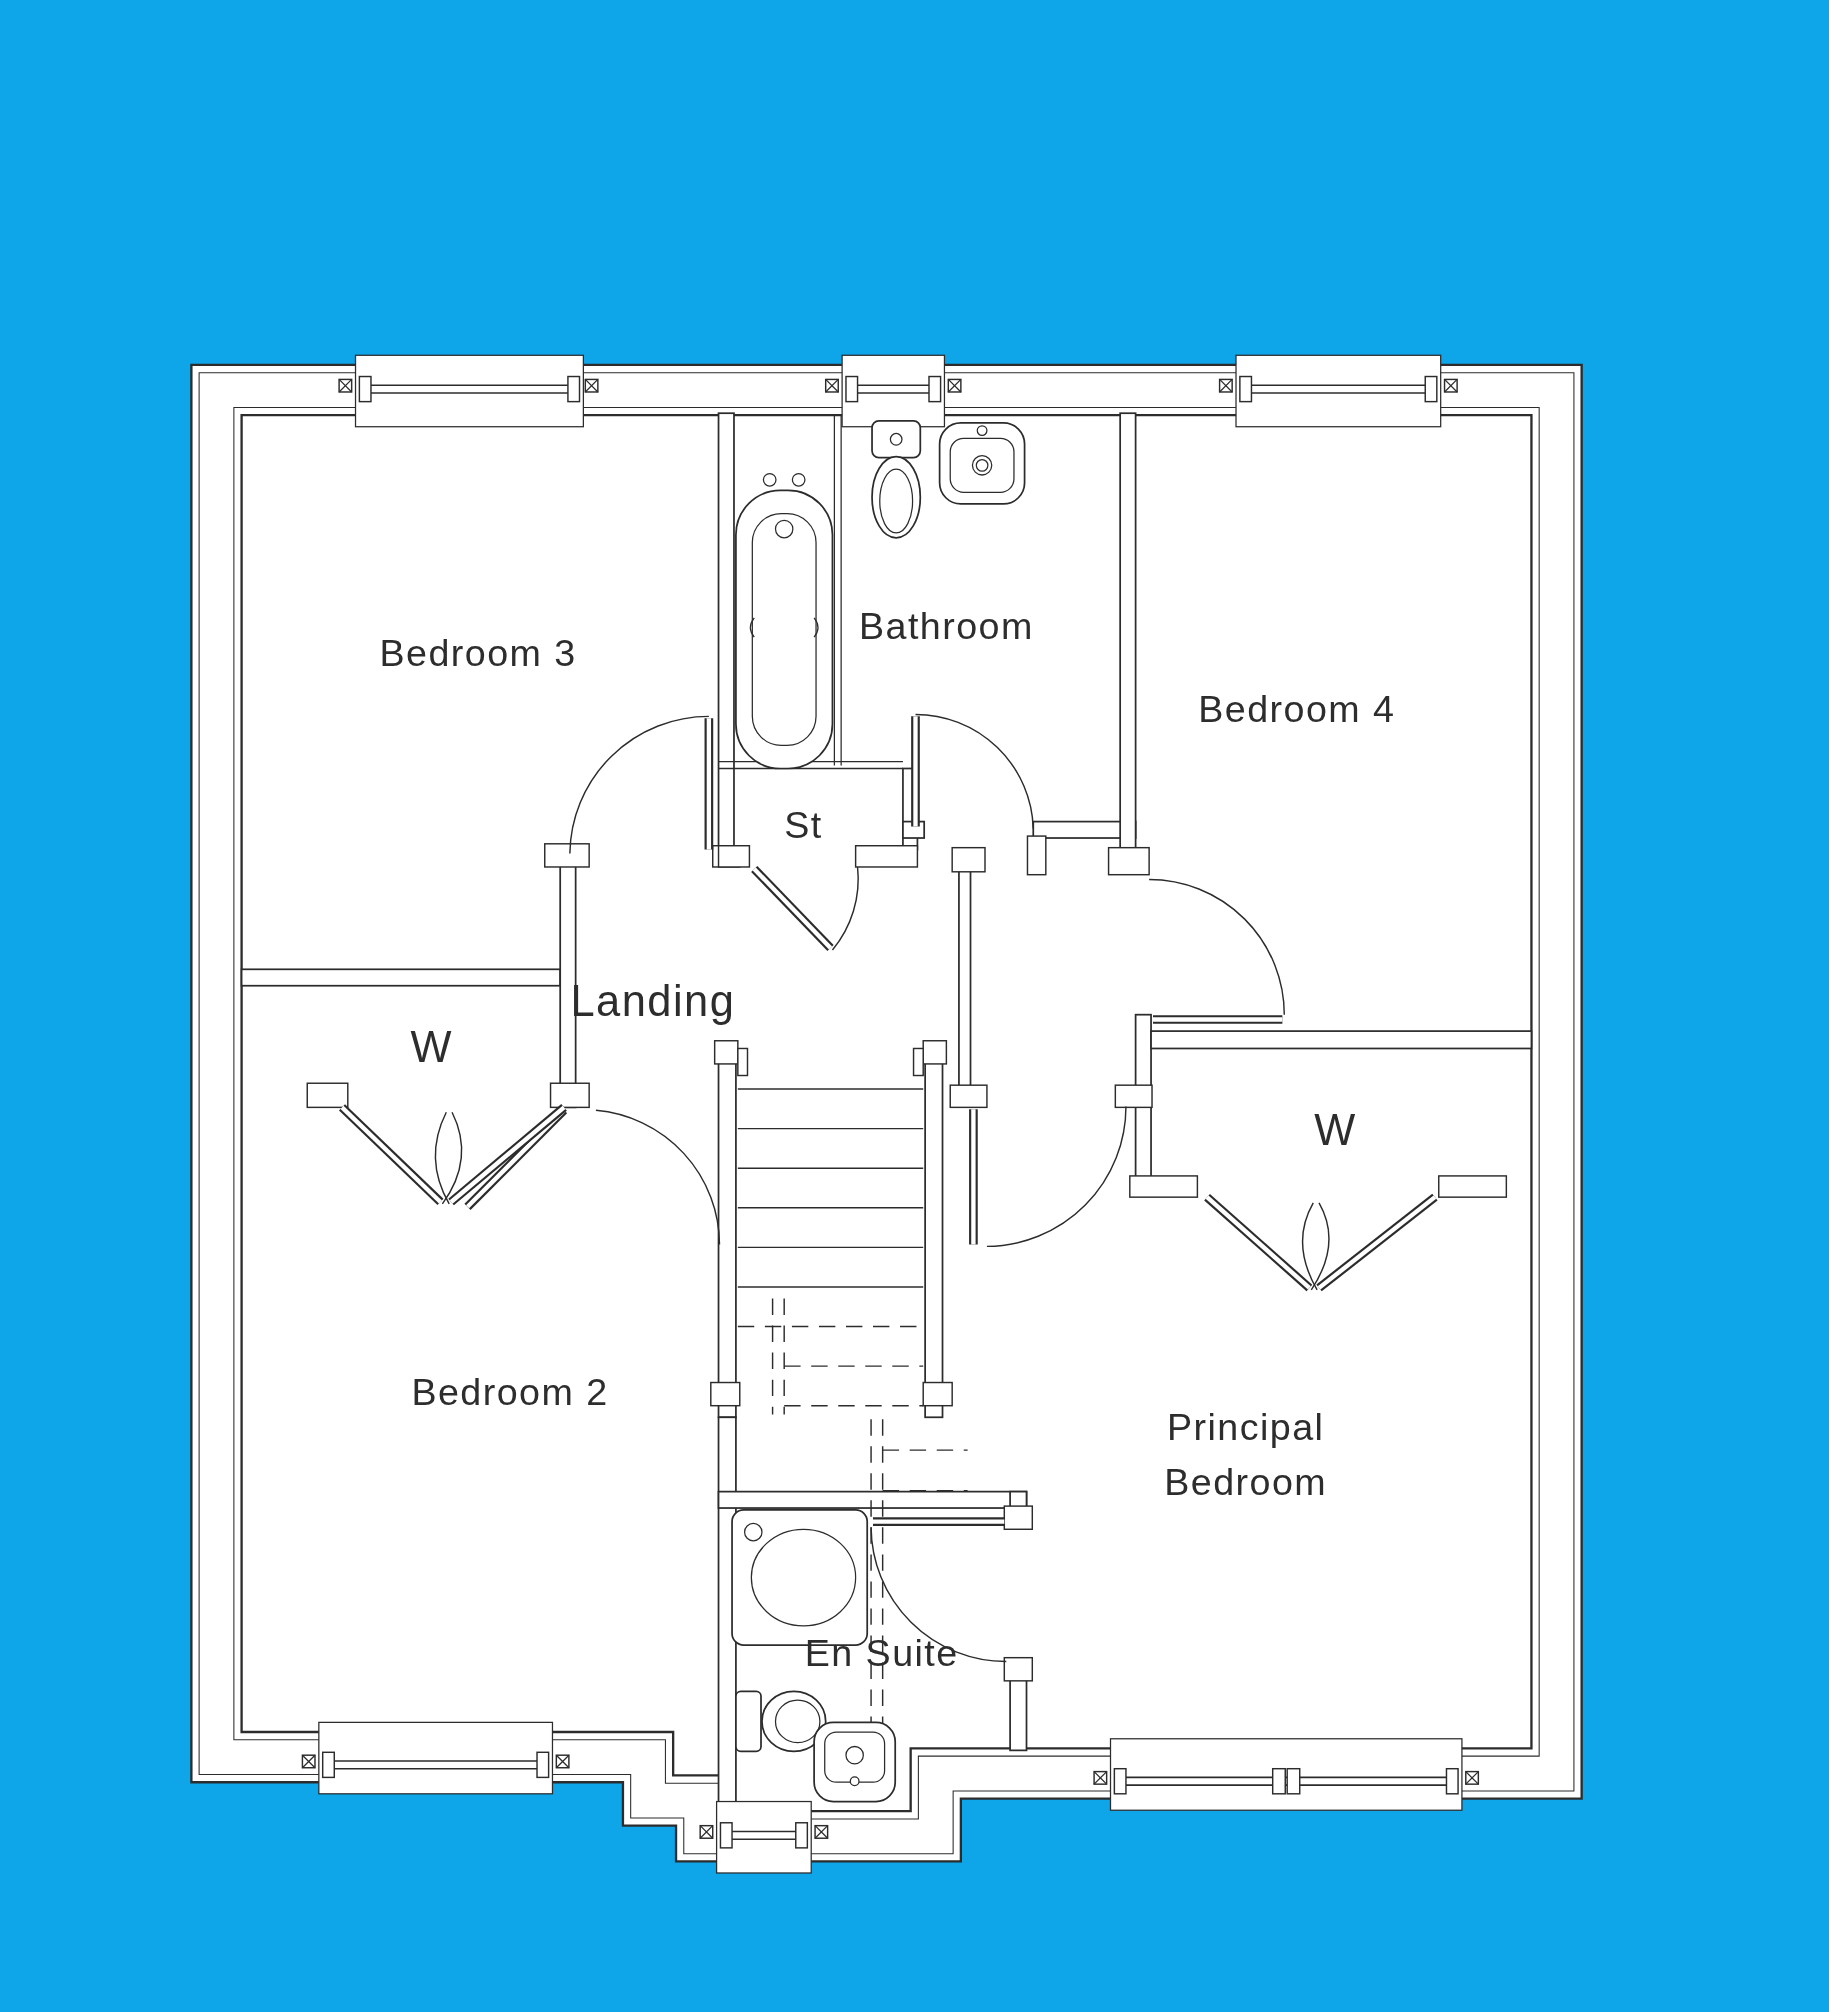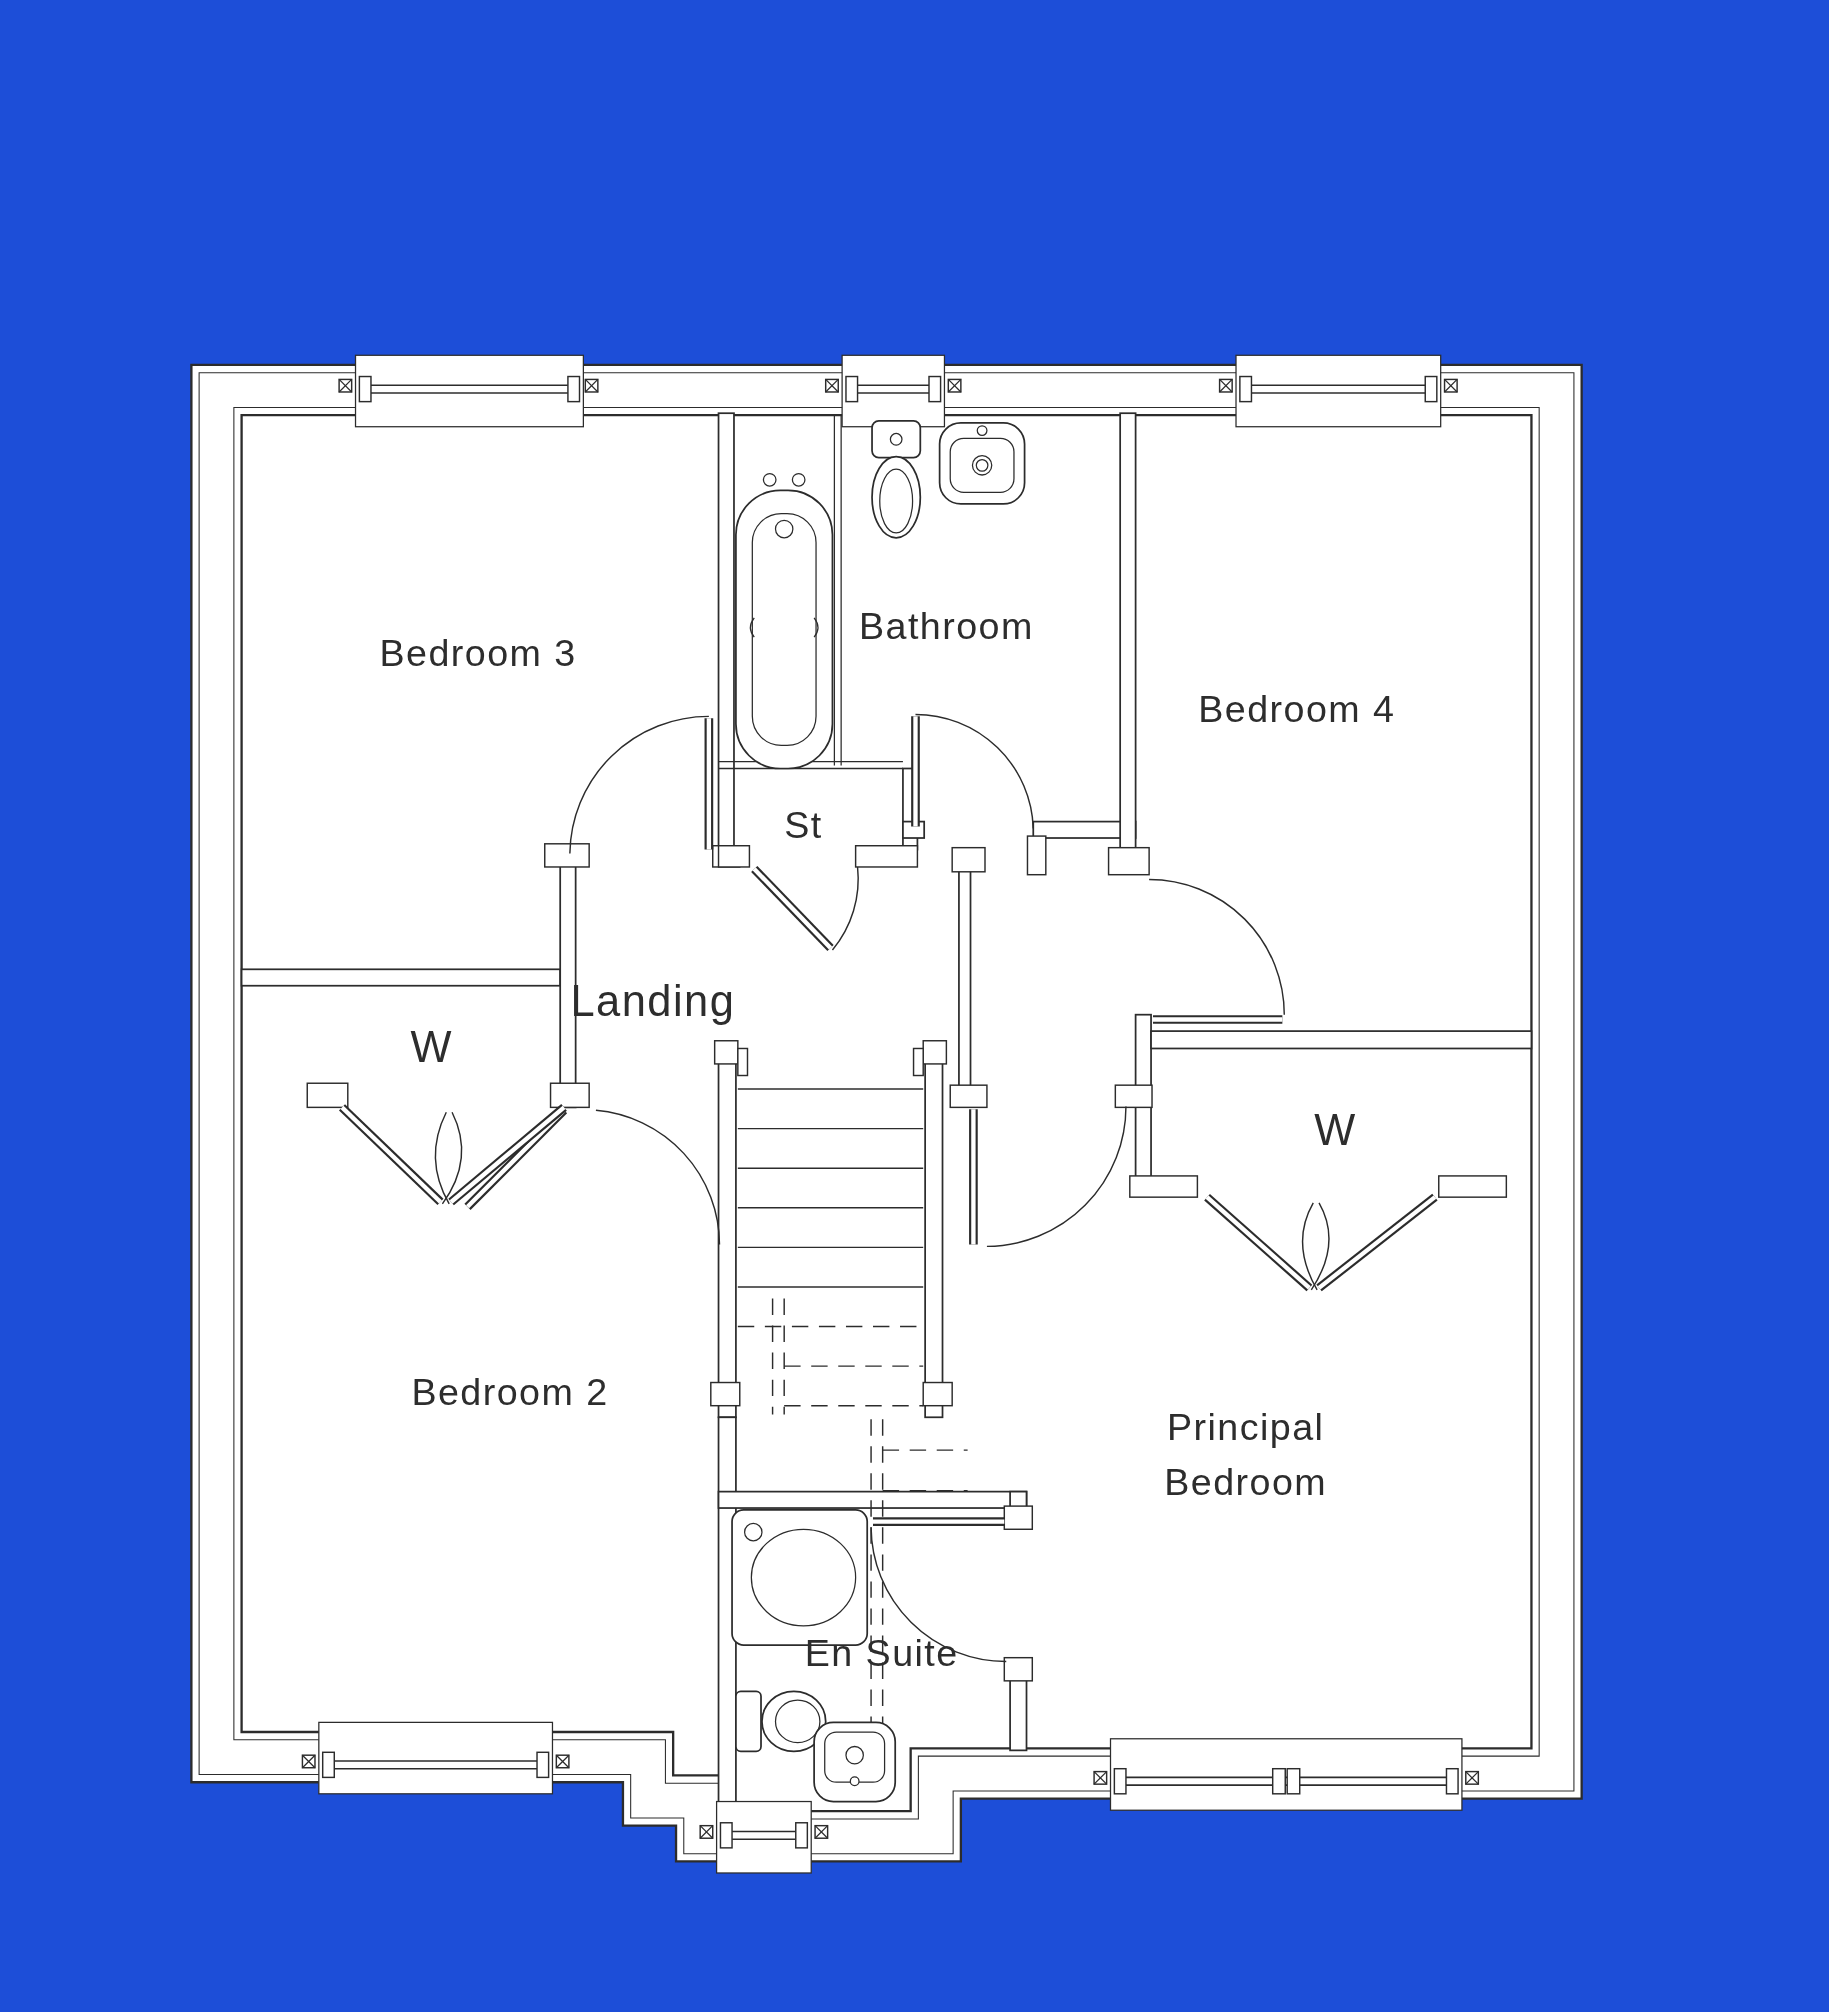--- a/index.html
+++ b/index.html
@@ -1,16 +1,16 @@
 <!DOCTYPE html>
 <html><head>
 <meta charset="utf-8">
 <style>
   html,body{margin:0;padding:0;background:#ffffff;}
-  .stage{width:1830px;height:2012px;position:relative;background:#1d4ed8;}
+  .stage{width:1830px;height:2012px;position:relative;background:#0ea5e9;}
   svg{display:block;}
   svg text{font-family:"Liberation Sans",sans-serif;fill:#2d2d2d;letter-spacing:1.5px;}
   .wall{fill:#ffffff;stroke:#2c2c2c;stroke-width:2.4;}
   .wallthin{fill:none;stroke:#2c2c2c;stroke-width:1.1;}
   .iw{fill:#ffffff;stroke:#2c2c2c;stroke-width:1.8;}
   .jamb{fill:#ffffff;stroke:#2c2c2c;stroke-width:1.5;}
   .thin{fill:none;stroke:#2c2c2c;stroke-width:1.3;}
   .fix{fill:#ffffff;stroke:#2c2c2c;stroke-width:1.8;}
   .fixthin{fill:#ffffff;stroke:#2c2c2c;stroke-width:1.3;}
   .arc{fill:none;stroke:#2c2c2c;stroke-width:1.5;}

